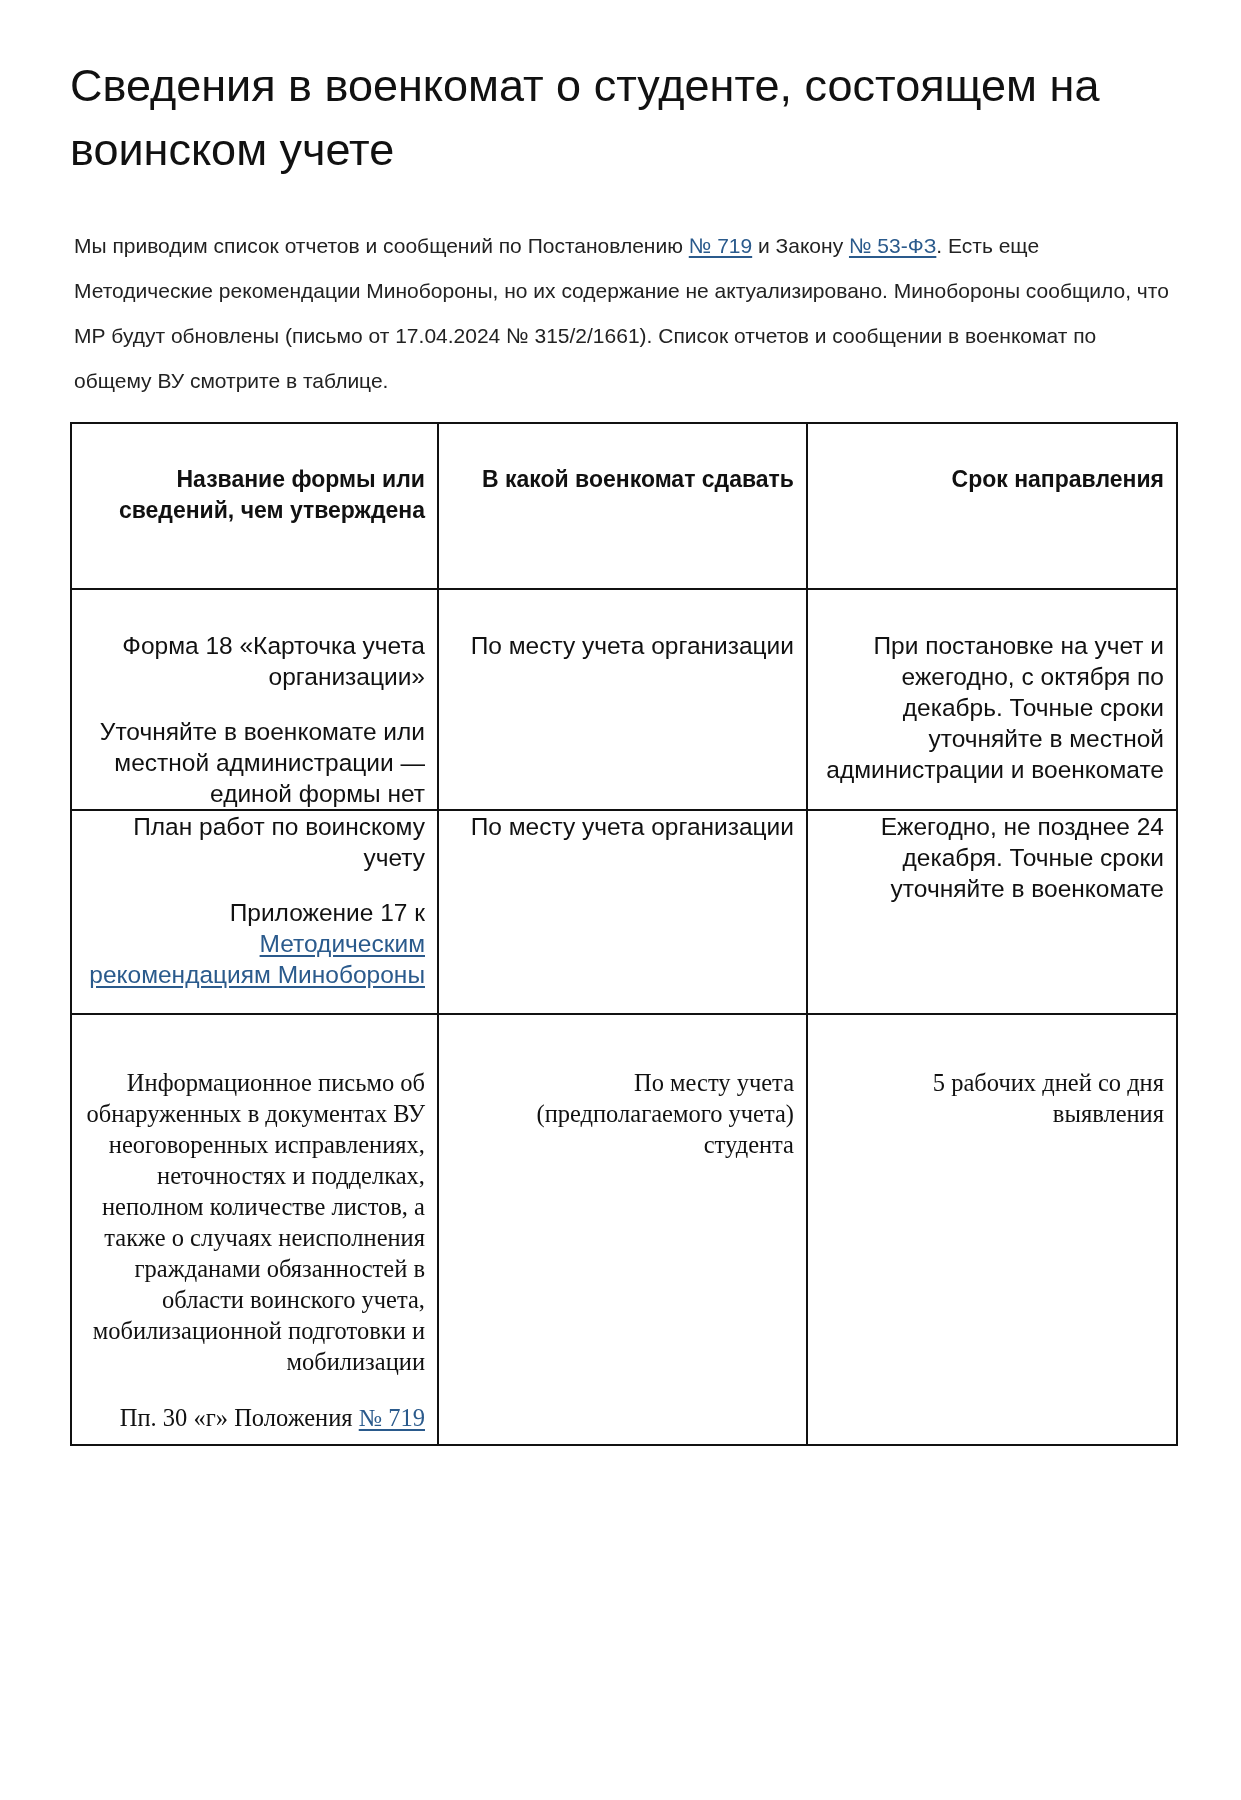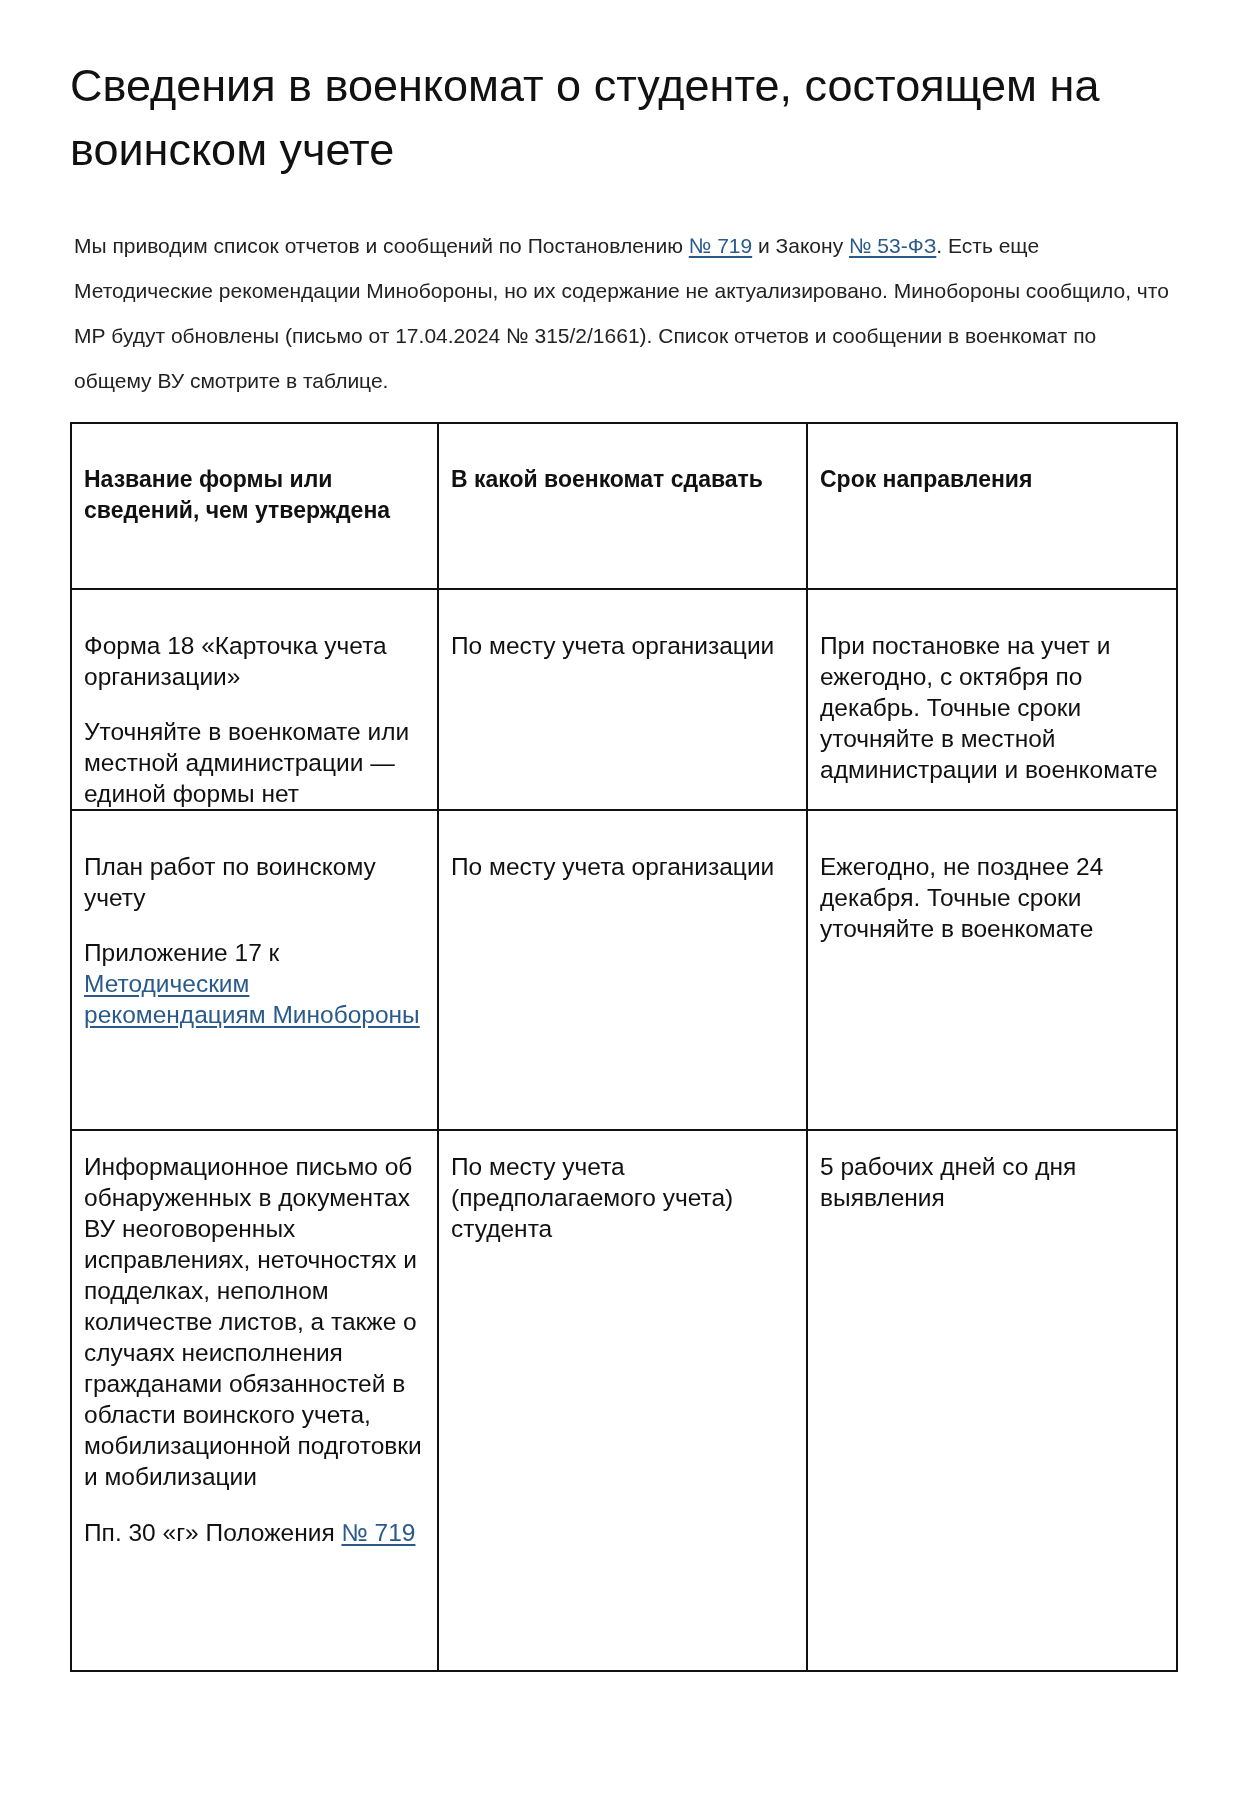--- a/index.html
+++ b/index.html
@@ -46,39 +46,39 @@
       position: absolute;
       left: 70px;
       top: 422px;
       width: 1106px;
       border-collapse: collapse;
       table-layout: fixed;
     }
     .doc-table td, .doc-table th {
       border: 2.5px solid #111111;
       vertical-align: top;
-      text-align: left;
+      text-align: right;
       padding: 0 12px;
       font-size: 24.5px;
       line-height: 31px;
       color: #111111;
     }
     .doc-table th {
       font-weight: bold;
       font-size: 23px;
       height: 166px;
       padding-top: 40px;
       box-sizing: border-box;
     }
     .doc-table col.c1 { width: 367px; }
     .doc-table col.c2 { width: 369px; }
     .doc-table col.c3 { width: 370px; }
     .doc-table tr.r1 td { height: 216px; box-sizing: border-box; padding-top: 40px; }
-    .doc-table tr.r2 td { height: 320px; box-sizing: border-box; padding-top: 40px; }
-    .doc-table tr.r3 td { height: 541px; box-sizing: border-box; padding-top: 20px; }
+    .doc-table tr.r2 td { height: 204px; box-sizing: border-box; }
+    .doc-table tr.r3 td { height: 431px; box-sizing: border-box; padding-top: 52px; font-family: Liberation Serif, serif; }
     .cell-para {
       margin: 0 0 24px 0;
     }
     .cell-para:last-child { margin-bottom: 0; }
     .cell-para.ref { line-height: 34px; }
   </style>
 </head>
 <body>
 
 <h1 class="page-title">Сведения в военкомат о студенте, состоящем на воинском учете</h1>

